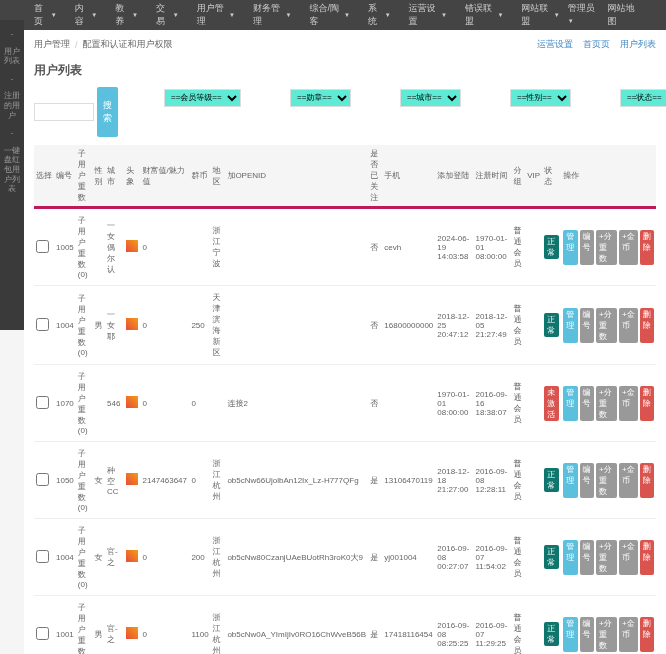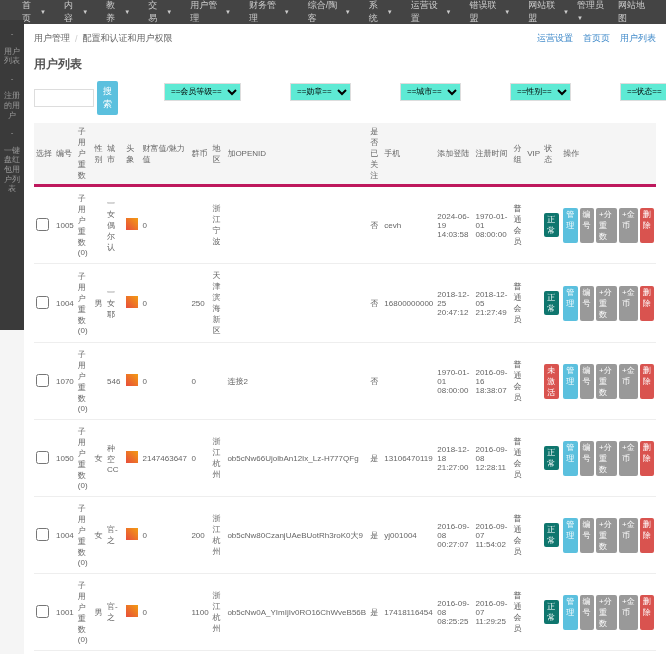--- a/index.html
+++ b/index.html
@@ -1,38 +1,38 @@
 <!DOCTYPE html>
 <html><head>
   <meta charset="utf-8">
   <style>
     * { margin: 0; padding: 0; box-sizing: border-box; }
     body { font-family: "Microsoft YaHei", Arial, sans-serif; font-size: 10px; background: #f5f5f5; color: #333; }
     
-    .topbar { background: #444; height: 24px; display: flex; align-items: center; padding: 0 14px; color: #ccc; position: relative; }
+    .topbar { background: #444; height: 30px; display: flex; align-items: center; padding: 0 26px; color: #ccc; position: relative; }
     .topbar-left { display: flex; gap: 2px; }
     .topbar-item { padding: 0 8px; cursor: pointer; font-size: 9px; display: flex; align-items: center; gap: 2px; }
     .caret { font-size: 6px; }
     .topbar-center { position: absolute; left: 50%; transform: translateX(-50%); color: #fff; font-size: 11px; }
     .topbar-right { margin-left: auto; display: flex; gap: 10px; font-size: 9px; }
     
     .sidebar { position: absolute; left: 0; top: 20px; width: 24px; background: #3a3a3a; height: 310px; color: #999; font-size: 8px; text-align: center; padding-top: 5px; }
     .sidebar-item { padding: 4px 2px; cursor: pointer; line-height: 1.2; }
     
     .main-panel { margin-left: 24px; background: #fff; padding: 5px 10px; min-height: 310px; }
     .breadcrumb { display: flex; align-items: center; gap: 5px; font-size: 9px; color: #666; padding: 3px 0; }
     .breadcrumb-right { margin-left: auto; display: flex; gap: 10px; }
     .breadcrumb-link { color: #428bca; cursor: pointer; }
     .divider { color: #ccc; }
     
     .page-title { font-size: 12px; color: #555; margin: 8px 0; }
     
     .search-row { display: flex; align-items: center; gap: 3px; margin-bottom: 8px; }
     .search-input { height: 18px; border: 1px solid #ddd; padding: 0 4px; width: 60px; font-size: 9px; }
-    .btn { display: inline-block; padding: 4px 6px; font-size: 9px; border: none; cursor: pointer; border-radius: 2px; color: #fff; }
+    .btn { display: inline-block; padding: 12px 6px; font-size: 9px; border: none; cursor: pointer; border-radius: 2px; color: #fff; }
     .btn-info { background: #5bc0de; }
     .btn-success { background: #0f766e; }
     .btn-danger { background: #d9534f; }
     .btn-gray { background: #999; }
     .btn-tiny { padding: 1px 3px; font-size: 8px; }
     
     .sort-row { display: flex; justify-content: flex-end; gap: 3px; margin-bottom: 5px; }
     .sort-select { height: 18px; border: 1px solid #ddd; font-size: 8px; padding: 0 2px; background: #5eead4; margin-left: 46px; }
     
     table { width: 100%; border-collapse: collapse; font-size: 8px; }

